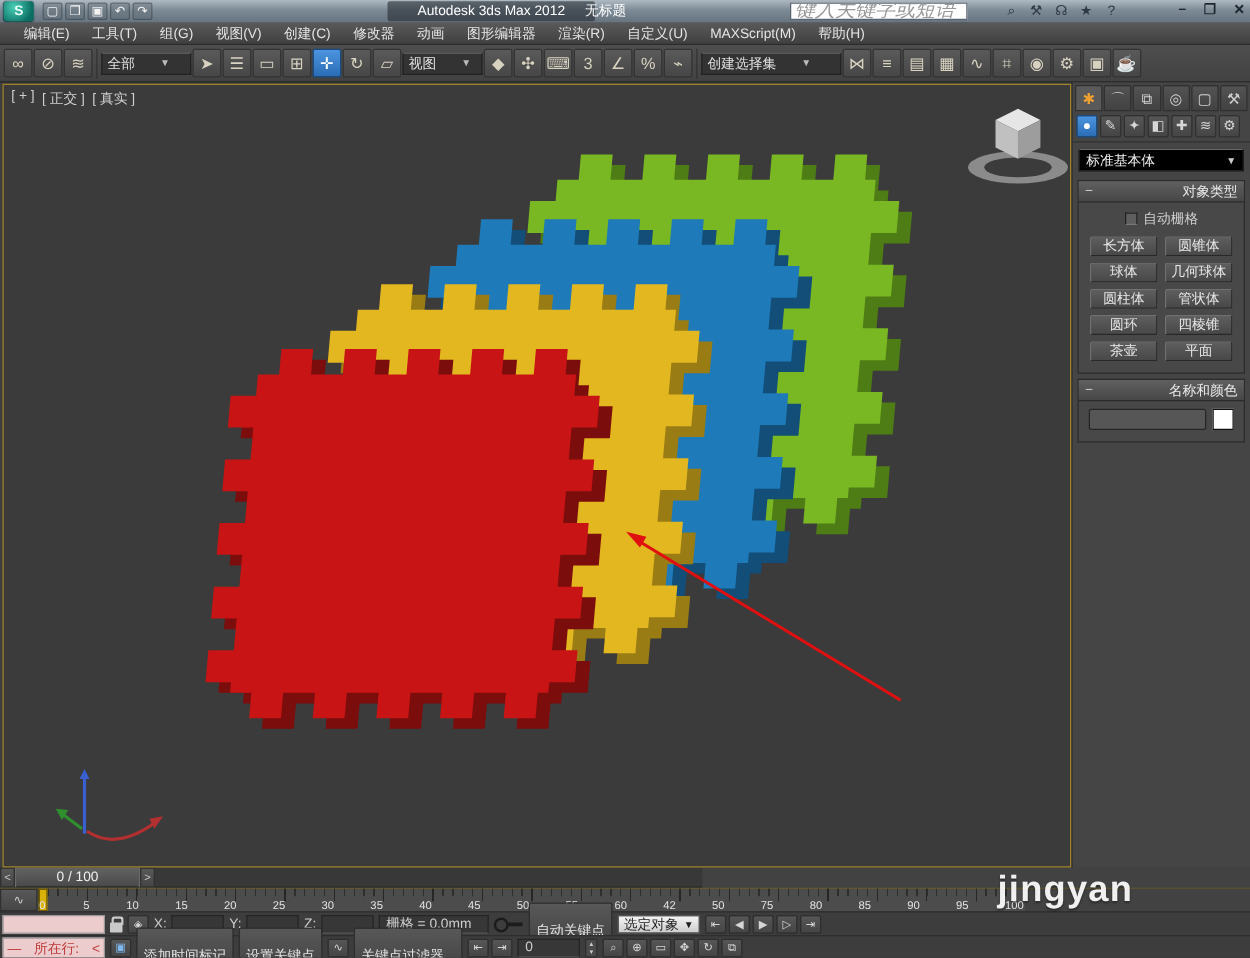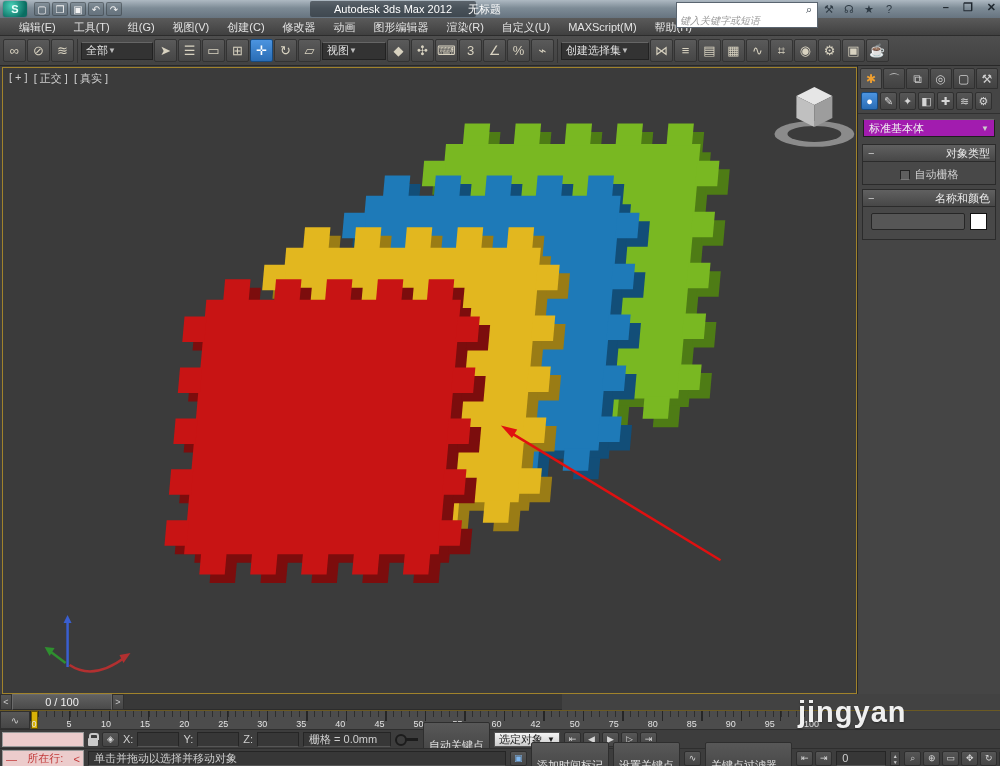--- a/index.html
+++ b/index.html
@@ -11,59 +11,59 @@
   .titlebar{height:18px;background:linear-gradient(#aeb9c2,#7d8b96 45%,#677480);
     display:flex;align-items:center;padding:0 3px;gap:3px;color:#fff;position:relative}
   .logo{width:24px;height:16px;border-radius:3px;background:radial-gradient(circle at 35% 30%,#49d0b8,#0a6e62 75%);
     color:#eafffa;font-weight:bold;text-align:center;line-height:16px;font-size:11px;box-shadow:0 0 1px #033}
   .qa{display:flex;gap:2px;margin-left:4px}
   .qa .tb{width:16px;height:14px;font-size:10px;line-height:13px;color:#f3f3f3;text-align:center;
      background:rgba(90,100,110,.35);border:1px solid rgba(40,45,50,.4);border-radius:2px}
   .apptitle{position:absolute;left:310px;top:1px;height:16px;line-height:16px;background:rgba(30,35,40,.55);
      padding:0 24px;border-radius:2px;color:#fff;white-space:nowrap}
   .doctitle{position:absolute;left:468px;top:1px;line-height:16px;color:#fff}
-  .searchbox{position:absolute;left:676px;top:2px;width:142px;height:14px;background:#fff;border:1px solid #5a6570;
-     color:#999;font-size:10px;font-style:italic;line-height:12px;padding:12px 3px;overflow:hidden;white-space:nowrap}
+  .searchbox{position:absolute;left:632px;top:2px;width:142px;height:14px;background:#fff;border:1px solid #5a6570;
+     color:#999;font-size:16px;font-style:italic;line-height:12px;padding:0 3px;overflow:hidden;white-space:nowrap}
   .tico{position:absolute;top:1px;width:18px;height:16px;text-align:center;line-height:16px;color:#2e3a44;font-size:11px}
   .winbtns{position:absolute;right:4px;top:1px;display:flex;gap:14px}
   .winbtns span{color:#1e262e;font-weight:bold;font-size:11px}
 
   
   .menubar{height:18px;background:linear-gradient(#5a5a5a,#404040);display:flex;align-items:center;
      padding-left:10px;border-bottom:1px solid #2c2c2c}
   .menu-item{padding:0 9px;height:18px;line-height:18px;color:#e4e4e4;white-space:nowrap}
 
   
   .toolbar{height:30px;background:linear-gradient(#4e4e4e,#424242);display:flex;align-items:center;
      padding:0 3px;gap:1px;border-bottom:1px solid #282828}
   .tbtn{width:23px;height:23px;background:linear-gradient(#5a5a5a,#464646);border:1px solid #333;
      border-radius:2px;color:#d8d2c0;font-size:13px;line-height:21px;text-align:center;flex:0 0 auto}
   .tbtn.active{background:linear-gradient(#4c94e0,#2a6db5);border-color:#164a80;color:#fff}
   .tsep{width:1px;height:24px;background:#333;margin:0 2px;flex:0 0 auto}
   .tdd{height:18px;background:#333;border:1px solid #222;border-top-color:#666;display:flex;align-items:center;
-     gap:0;padding:0 4px;color:#e0e0e0;flex:0 0 auto}
+     gap:20px;padding:0 4px;color:#e0e0e0;flex:0 0 auto}
   .tdd .arr{font-size:8px;color:#bbb}
 
   
   .main{display:flex;height:628px}
   .viewport{flex:1;position:relative;margin:1px 0 0 2px;background:#3b3b3b;border:1px solid #a1832b;overflow:hidden}
   .vlabel{position:absolute;top:3px;left:6px;display:flex;gap:6px;color:#cfcfcf;z-index:3}
   .vp-svg{position:absolute;left:0;top:0;width:100%;height:100%}
 
   
   .panel{width:143px;background:#454545;border-left:1px solid #262626;display:flex;flex-direction:column}
   .ptabs{display:flex;padding:2px 2px 0;gap:1px}
   .ptab{flex:1;height:21px;text-align:center;line-height:20px;background:linear-gradient(#535353,#424242);
      border:1px solid #303030;border-radius:2px 2px 0 0;color:#cfcfcf;font-size:12px}
   .ptab.active{background:#5a5a5a;color:#f0a030}
   .psubs{display:flex;padding:3px 3px;gap:2px;border-bottom:1px solid #303030}
   .psub{width:17px;height:18px;text-align:center;line-height:17px;background:linear-gradient(#565656,#454545);
      border:1px solid #303030;border-radius:2px;color:#d6d6d6;font-size:11px}
   .psub.active{background:linear-gradient(#4c94e0,#2a6db5);border-color:#164a80;color:#fff}
-  .pdd{margin:5px 5px 3px;height:18px;background:#a21caf;border:1px solid #1f1f1f;border-top-color:#6a6a6a;
+  .pdd{margin:5px 5px 3px;height:18px;background:#000000;border:1px solid #1f1f1f;border-top-color:#6a6a6a;
      display:flex;align-items:center;padding:0 5px;color:#efefef}
   .pdd .arr{margin-left:auto;font-size:8px;color:#ccc}
   .rollout{margin:4px 4px 0;border:1px solid #2b2b2b;background:#484848}
   .rhead{height:17px;background:linear-gradient(#606060,#474747);display:flex;align-items:center;
      padding:0 5px;border-bottom:1px solid #2b2b2b}
   .rhead .minus{color:#cfcfcf;width:10px}
   .rhead .rtitle{flex:1;text-align:right;color:#eaeaea}
   .agrow{display:flex;align-items:center;justify-content:center;gap:5px;padding:5px 0 2px}
   .cbox{width:10px;height:10px;background:#5e5e5e;border:1px solid #222;border-bottom-color:#777}
   .obj-grid{display:grid;grid-template-columns:1fr 1fr;gap:5px 6px;padding:5px 9px 9px}
@@ -201,21 +201,21 @@
 
   <span class="tbtn">◆</span>
       <span class="tbtn">✣</span>
       <span class="tbtn">⌨</span>
       <span class="tbtn">3</span>
       <span class="tbtn">∠</span>
       <span class="tbtn">%</span>
       <span class="tbtn">⌁</span>
     </span>
   <span class="tsep"></span>
-  <span class="tdd" style="width:88px">
+  <span class="tdd" style="width:112px">
     <span>创建选择集</span>
       <span class="arr">▼</span>
   </span>
   <span style="display:flex;gap:1px">
 
   <span class="tbtn">⋈</span>
       <span class="tbtn">≡</span>
       <span class="tbtn">▤</span>
       <span class="tbtn">▦</span>
       <span class="tbtn">∿</span>
@@ -328,20 +328,33 @@
     </div>
     <div class="rollout">
       <div class="rhead">
         <span class="minus">−</span>
         <span class="rtitle">对象类型</span>
       </div>
       <div class="agrow">
         <span class="cbox"></span>
         <span class="lbl">自动栅格</span>
       </div>
+      <div class="obj-grid">
+
+      <span class="obtn">长方体</span>
+          <span class="obtn">圆锥体</span>
+          <span class="obtn">球体</span>
+          <span class="obtn">几何球体</span>
+          <span class="obtn">圆柱体</span>
+          <span class="obtn">管状体</span>
+          <span class="obtn">圆环</span>
+          <span class="obtn">四棱锥</span>
+          <span class="obtn">茶壶</span>
+          <span class="obtn">平面</span>
+        </div>
     </div>
     <div class="rollout">
       <div class="rhead">
         <span class="minus">−</span>
         <span class="rtitle">名称和颜色</span>
       </div>
       <div class="namerow">
         <span class="nfield"></span>
         <span class="swatch"></span>
       </div>
@@ -417,21 +430,20 @@
     </span>
   <span class="gap"></span>
 </div>
 
 <div class="rowD">
   <span class="pinky2">
     <span>—</span>
     <span>所在行:</span>
     <span>&lt;</span>
   </span>
-  <span class="sfield" style="width:418px">单击并拖动以选择并移动对象</span>
   <span class="mini blue">▣</span>
   <span class="abtn">添加时间标记</span>
   <span class="abtn">设置关键点</span>
   <span class="mini">∿</span>
   <span class="abtn">关键点过滤器...</span>
   <span style="display:flex;gap:2px">
 
   <span class="mini">⇤</span>
       <span class="mini">⇥</span>
     </span>

